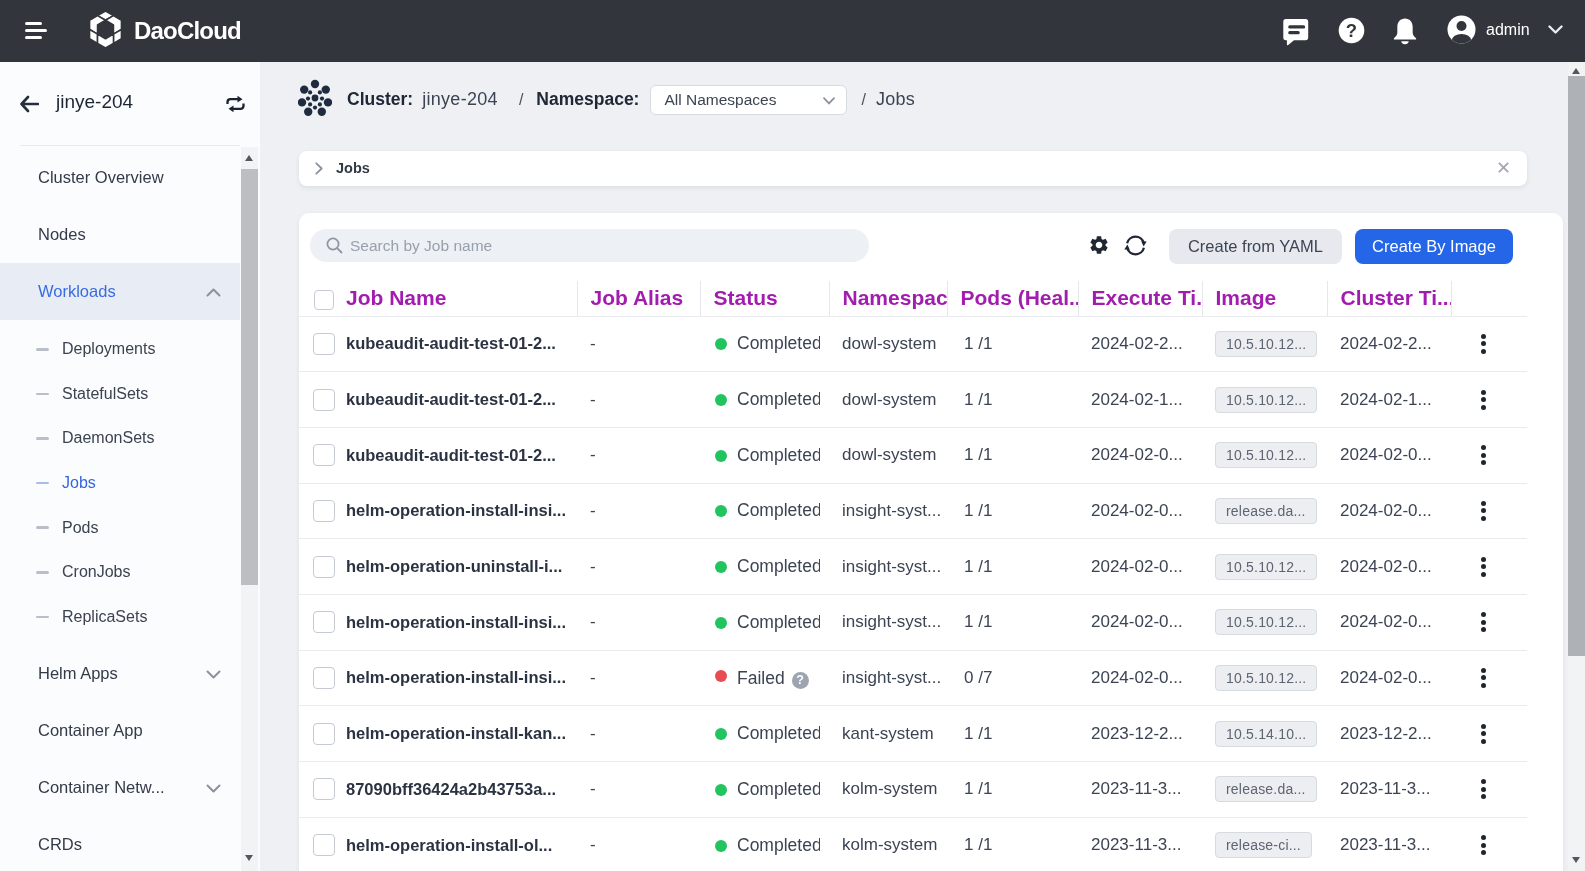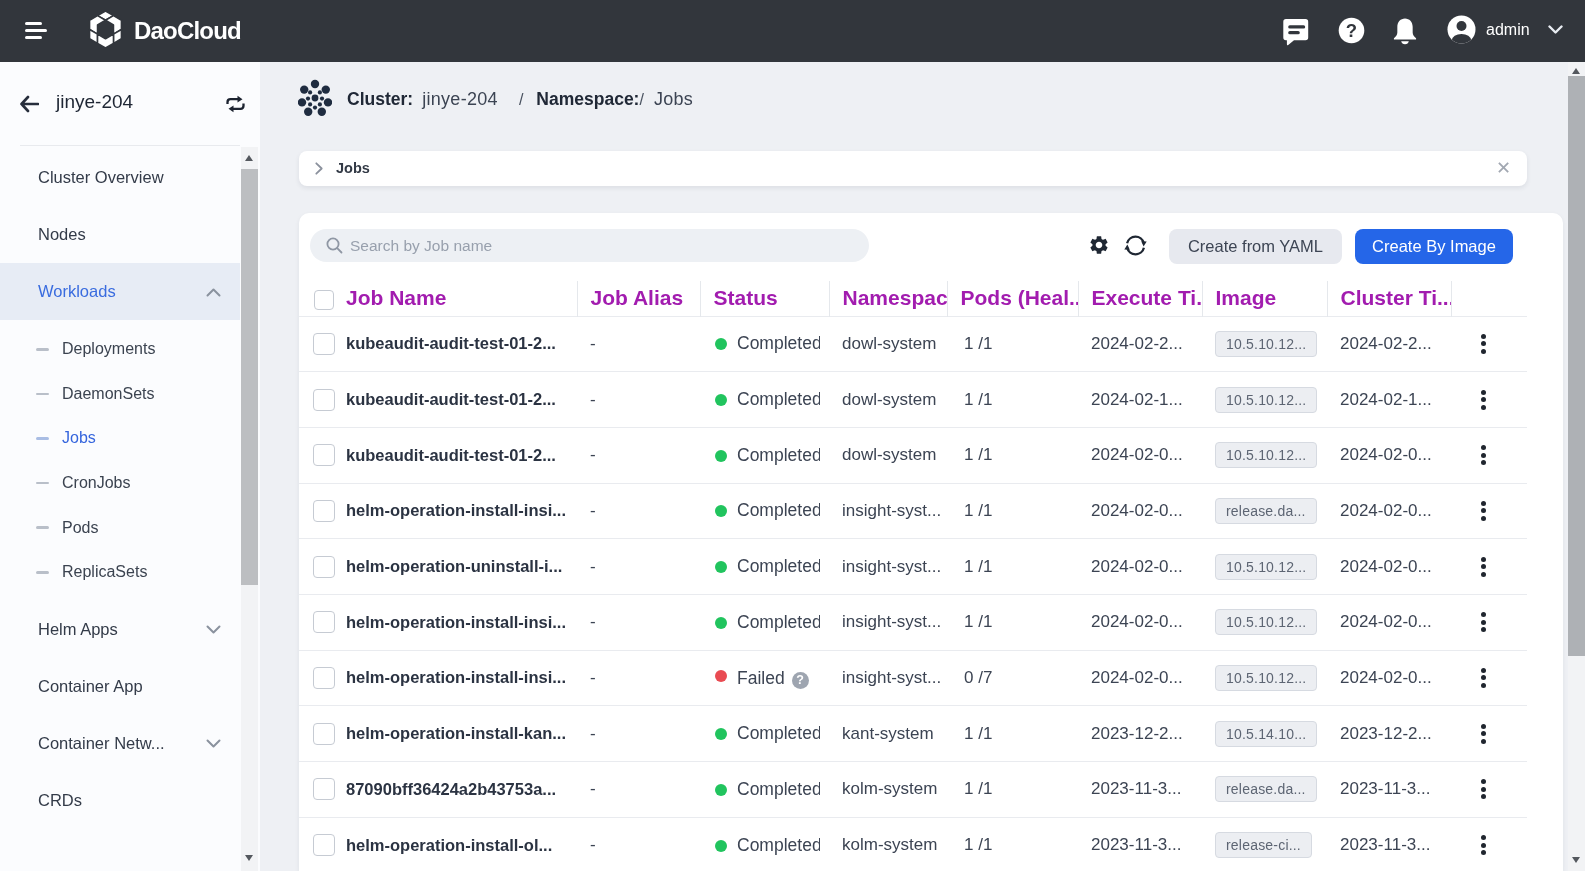--- a/index.html
+++ b/index.html
@@ -176,33 +176,37 @@
           <path d="M1.5 7.5 L7.5 1.5 L13.5 7.5" stroke="#8a929e" stroke-width="2" fill="none" stroke-linecap="round" stroke-linejoin="round"></path>
         </svg>
     </div>
     <div class="sub">
       <div class="si">
           <span class="dash"></span>
           <span class="t">Deployments</span>
         </div>
       <div class="si">
           <span class="dash"></span>
+          <span class="t">StatefulSets</span>
+        </div>
+      <div class="si">
+          <span class="dash"></span>
           <span class="t">DaemonSets</span>
         </div>
       <div class="si active">
           <span class="dash"></span>
           <span class="t">Jobs</span>
         </div>
       <div class="si">
           <span class="dash"></span>
+          <span class="t">Pods</span>
+        </div>
+      <div class="si">
+          <span class="dash"></span>
           <span class="t">CronJobs</span>
-        </div>
-      <div class="si">
-          <span class="dash"></span>
-          <span class="t">Pods</span>
         </div>
       <div class="si">
           <span class="dash"></span>
           <span class="t">ReplicaSets</span>
         </div>
     </div>
     <div class="mi">
         <span class="t">Helm Apps</span>
       <svg class="mchev" width="15" height="9" viewBox="0 0 15 9">
           <path d="M1.5 1.5 L7.5 7.5 L13.5 1.5" stroke="#8a929e" stroke-width="2" fill="none" stroke-linecap="round" stroke-linejoin="round"></path>
@@ -247,20 +251,26 @@
         <circle cx="12.1" cy="25.4" r="2.1"></circle>
         <circle cx="21.9" cy="25.4" r="2.1"></circle>
         <circle cx="17" cy="28.6" r="2.1"></circle>
       </g>
     </svg>
     <div class="crumbrow">
       <span class="b">Cluster:</span>
         <span class="r" style="margin-left:9px;">jinye-204</span>
       <span class="sep" style="margin:0 13px 0 21px;">/</span>
       <span class="b">Namespace:</span>
+      <span class="nsselect">
+          <span class="v">All Namespaces</span>
+        <svg style="position:absolute; right:11px; top:11px;" width="12" height="8" viewBox="0 0 12 8">
+            <path d="M1 1.2 L6 6.4 L11 1.2" stroke="#8a919d" stroke-width="1.7" fill="none" stroke-linecap="round"></path>
+          </svg>
+      </span>
       <span class="sep" style="margin-right:10px;">/</span>
       <span class="r">Jobs</span>
     </div>
   </div>
   <div class="jobsbar">
     <svg class="chev" width="8" height="13" viewBox="0 0 8 13">
         <path d="M1.3 1.3 L6.7 6.5 L1.3 11.7" stroke="#8b919d" stroke-width="1.8" fill="none" stroke-linecap="round" stroke-linejoin="round"></path>
       </svg>
     <span class="t">Jobs</span>
     <span class="x">✕</span>

